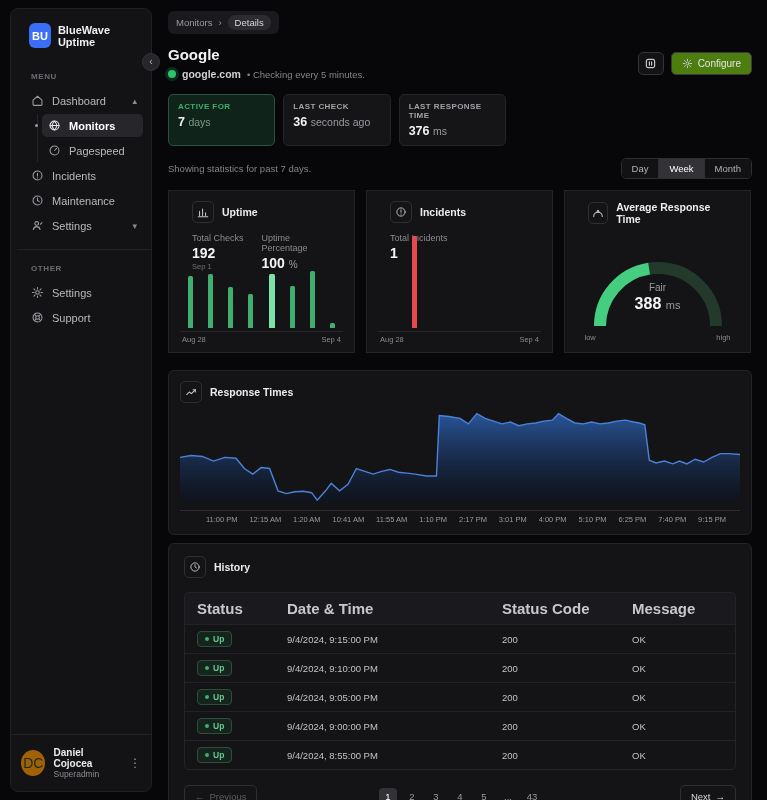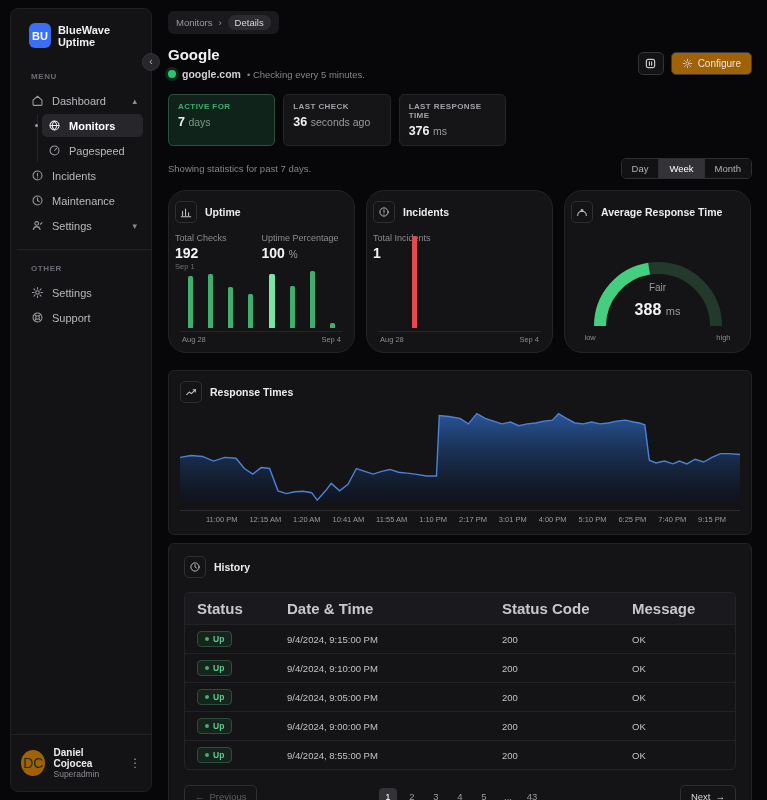--- a/index.html
+++ b/index.html
@@ -44,21 +44,21 @@
   .crumb-current { background:#2b2b30; border-radius:7px; padding:2px 7px; color:#d8d8dc; }
   .page-title { font-size:15px; font-weight:bold; color:#f2f2f4; margin-top:12px; }
   .status-row { display:flex; align-items:center; gap:6px; margin-top:5px; }
   .green-dot { width:8px; height:8px; border-radius:50%; background:#28c76f;
     box-shadow:0 0 0 3px rgba(40,199,111,.18); }
   .host { font-size:10.5px; font-weight:bold; color:#cfcfd4; }
   .checking { font-size:9.5px; color:#84848a; }
   .header-actions { position:absolute; right:0; top:44px; display:flex; gap:7px; }
   .icon-btn { width:26px; height:23px; border:1px solid #333338; border-radius:5px; background:#131316;
     display:flex; align-items:center; justify-content:center; cursor:pointer; }
-  .configure-btn { display:flex; align-items:center; gap:5px; background:#a16207; border:1px solid #3a3a40;
+  .configure-btn { display:flex; align-items:center; gap:5px; background:#4d7c0f; border:1px solid #3a3a40;
     border-radius:5px; padding:4px 10px; font-size:10px; color:#e4e4e8; cursor:pointer;text-align:center; }
 
   
   .stats-row { display:flex; gap:8px; margin-top:14px; width:338px; }
   .stat-card { flex:1; background:#151518; border:1px solid #242428; border-radius:5px; padding:7px 9px; }
   .stat-card.active-stat { background:#0f231a; border-color:#2d4f3d; }
   .stat-label { font-size:8px; font-weight:bold; letter-spacing:.4px; color:#a2a2a8; }
   .active-stat .stat-label { color:#3fae6e; }
   .stat-value-row { margin-top:4px; font-size:12.5px; font-weight:bold; color:#f0f0f2; }
   .stat-unit { font-size:10.5px; font-weight:normal; color:#9a9aa0; }
@@ -68,21 +68,21 @@
   .stats-note { font-size:9.5px; color:#84848a; }
   .toggle-group { display:flex; border:1px solid #2e2e33; border-radius:5px; overflow:hidden; }
   .toggle-btn { padding:4px 10px; font-size:9.5px; color:#b0b0b6; background:#121215; cursor:pointer;
     border-right:1px solid #2e2e33; }
   .toggle-btn:last-child { border-right:none; }
   .toggle-btn.selected { background:#323237; color:#fff; }
 
   
   .cards-row { display:flex; gap:11px; margin-top:11px; }
   .chart-card { width:187px; height:163px; background:#141417; border:1px solid #242428;
-    border-radius:18px; padding:10px 6px; position:relative; }
+    border-radius:0; padding:10px 23px; position:relative; }
   .card-title-row { display:flex; align-items:center; gap:8px; }
   .card-icon-box { width:22px; height:22px; border:1px solid #2e2e33; border-radius:5px;
     display:flex; align-items:center; justify-content:center; }
   .card-title { font-size:10.5px; font-weight:bold; color:#ececee; }
   .metric-cols { display:flex; margin-top:10px; }
   .metric-col { width:50%; }
   .metric-label { font-size:9px; color:#8a8a90; }
   .metric-value { font-size:14px; font-weight:bold; color:#f4f4f6; margin-top:2px; }
   .metric-sub { font-size:7.5px; color:#6e6e74; margin-top:1px; }
   .pct-unit { font-size:10px; color:#9a9aa0; font-weight:normal; }
@@ -93,21 +93,21 @@
   .inc-chart { position:absolute; left:11px; right:11px; bottom:24px; height:92px; }
   .ibar { position:absolute; bottom:0; width:5px; border-radius:1.5px 1.5px 0 0; background:#e5484d; }
   .axis-row { position:absolute; left:11px; right:11px; bottom:8px; display:flex;
     justify-content:space-between; font-size:7.5px; color:#8a8a90; border-top:1px solid #26262a;
     padding:3px 2px 0 2px; }
 
   
   .gauge-wrap { position:absolute; left:50%; transform:translateX(-50%); bottom:20px; width:150px; height:84px; }
   .gauge-center { position:absolute; left:0; right:0; top:34px; text-align:center; }
   .gauge-status { font-size:10px; color:#9a9aa0; }
-  .gauge-value { font-size:16px; font-weight:bold; color:#f4f4f6; margin-top:8px; }
+  .gauge-value { font-size:16px; font-weight:bold; color:#f4f4f6; margin-top:2px; }
   .gauge-unit { font-size:11px; color:#9a9aa0; font-weight:normal; }
   .gauge-low { position:absolute; left:2px; bottom:-10px; font-size:7.5px; color:#8a8a90; }
   .gauge-high { position:absolute; right:2px; bottom:-10px; font-size:7.5px; color:#8a8a90; }
 
   
   .rt-card { margin-top:17px; width:584px; height:165px; background:#141417; border:1px solid #242428;
     border-radius:6px; padding:10px 11px; position:relative; }
   .rt-chart { position:absolute; left:11px; right:11px; top:38px; bottom:32px; }
   .rt-chart svg { width:100%; height:100%; display:block; }
   .rt-axis { position:absolute; left:11px; right:11px; bottom:10px; border-top:1px solid #2c2c30;

